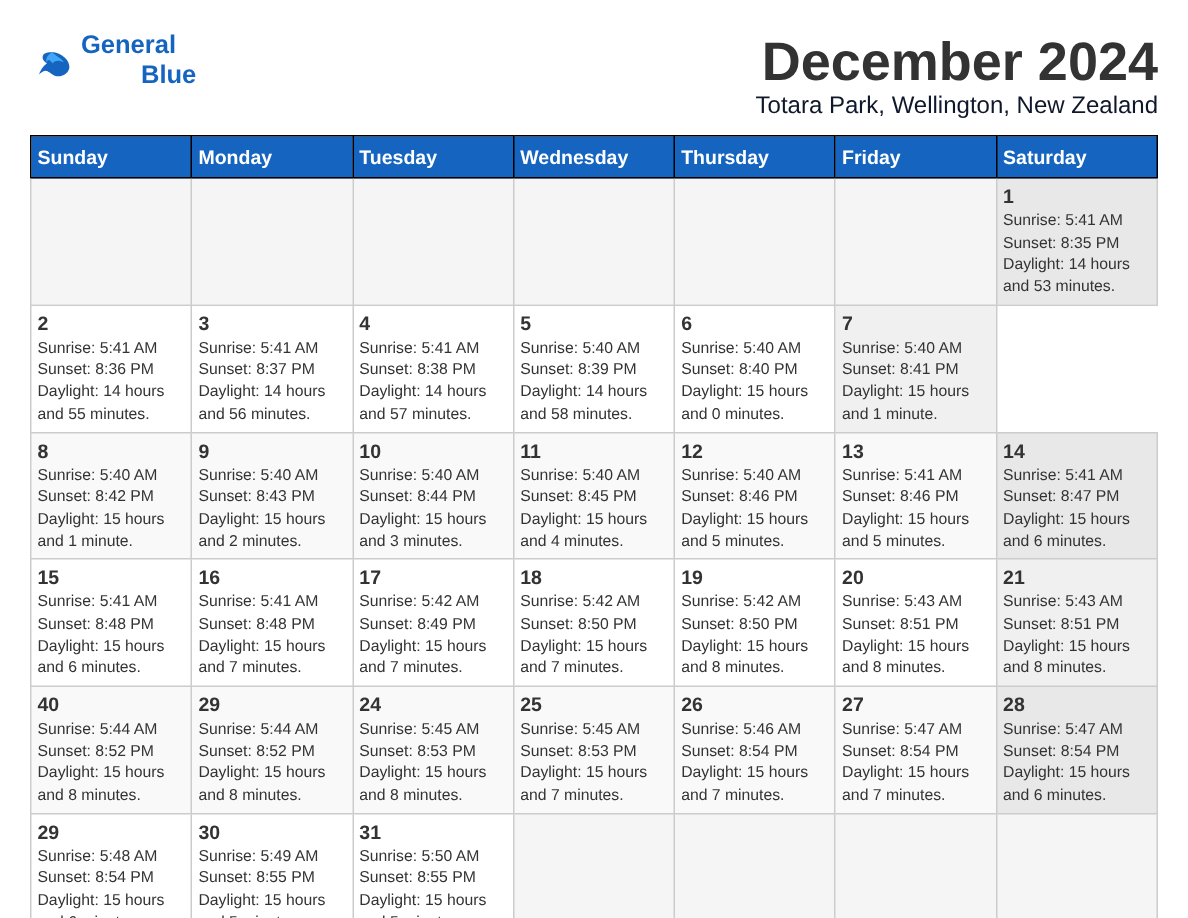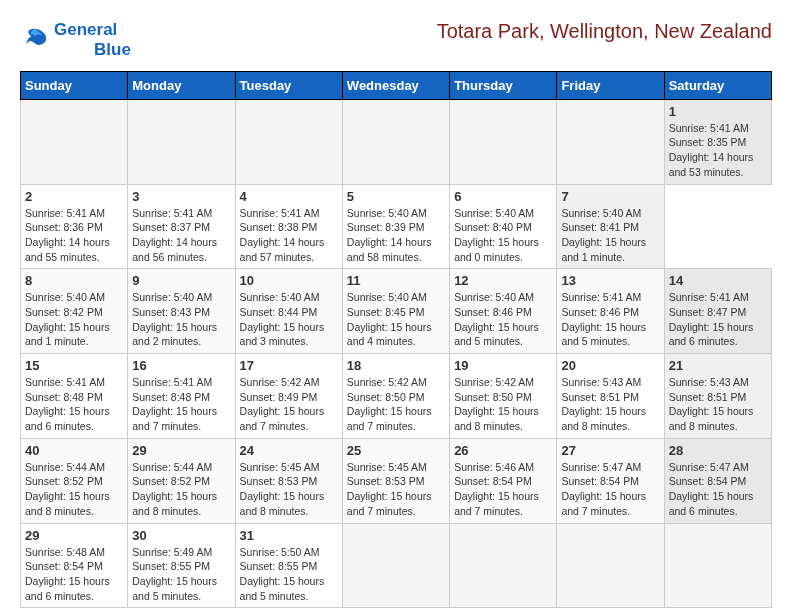--- a/index.html
+++ b/index.html
@@ -11,38 +11,38 @@
       padding: 20px;
     }
     .header {
       display: flex;
       align-items: flex-start;
       justify-content: space-between;
       margin-bottom: 10px;
     }
     .logo {
       display: flex;
-      align-items: center;
+      align-items: flex-end;
       gap: 4px;
     }
     .logo-bird {
       width: 30px;
       height: 30px;
     }
     .title-block {
       text-align: right;
     }
     .title-block h1 {
       font-size: 36px;
       font-weight: bold;
       color: #333;
     }
     .title-block h2 {
-      font-size: 20px;
-      color: #7f1d1d;
+      font-size: 16px;
+      color: #0f172a;
       font-weight: normal;
       margin-left: 36px;
     }
     .calendar {
       width: 100%;
       border-collapse: collapse;
       font-size: 11px;
     }
     .calendar thead tr th {
       background-color: #1565c0;
@@ -94,20 +94,21 @@
     <svg class="logo-bird" viewBox="0 0 40 40" xmlns="http://www.w3.org/2000/svg">
       <path d="M20 5 C25 5, 35 10, 35 18 C35 24, 28 28, 22 26 C18 24, 15 20, 12 22 C10 23, 8 25, 8 25 C8 25, 10 18, 15 15 C12 13, 10 10, 12 7 C14 5, 18 5, 20 5Z" fill="#1565c0"></path>
       <path d="M20 5 C22 8, 28 10, 30 14 C26 12, 22 12, 20 15 C18 12, 15 10, 15 15 C14 12, 14 8, 20 5Z" fill="#42a5f5"></path>
     </svg>
     <div>
       <div style="font-size:17px;font-weight:bold;color:#1565c0;line-height:1.2;">General</div>
       <div style="font-size:17px;font-weight:bold;color:#1565c0;line-height:1.2;margin-left:40px;">Blue</div>
     </div>
   </div>
   <div class="title-block">
+    <h1>December 2024</h1>
     <h2>Totara Park, Wellington, New Zealand</h2>
   </div>
 </div>
 
 <table class="calendar">
   <thead>
     <tr>
     <th>Sunday</th>
         <th>Monday</th>
         <th>Tuesday</th>

